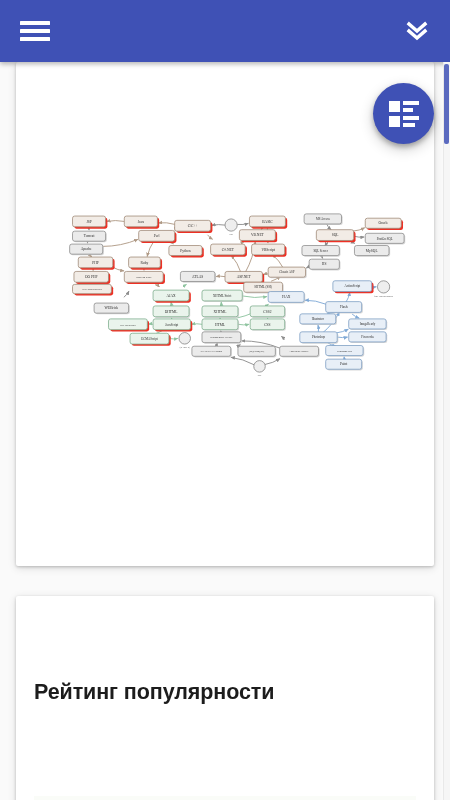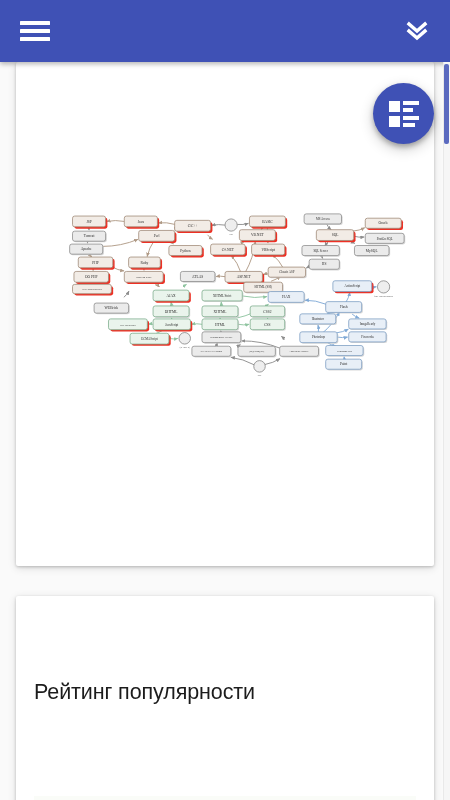--- a/index.html
+++ b/index.html
@@ -65,21 +65,21 @@
     position: absolute; left: 22px; top: 112px;
     width: 374px; height: 238px;
     background: #ffffff;
   }
   .dgm { position: absolute; inset: 0; }
   .dgm svg { display: block; width: 100%; height: 100%; }
 
   
   .rating-title {
     position: absolute; left: 18px; top: 84px;
-    font-size: 21.5px; font-weight: normal; color: #1c1c1c;
+    font-size: 21.5px; font-weight: bold; color: #1c1c1c;
     letter-spacing: -0.1px; white-space: nowrap;
   }
   .rating-placeholder {
     position: absolute; left: 18px; top: 200px;
     width: 382px; height: 75px;
     background: #fafcf8;
   }
 
   
   .scroll-track {

